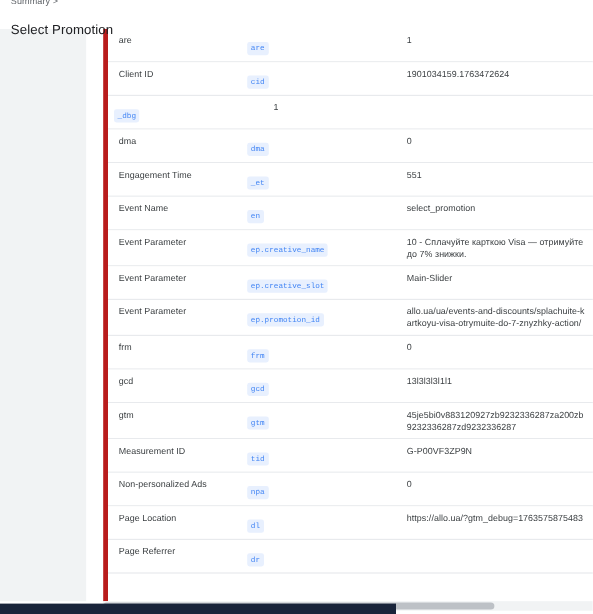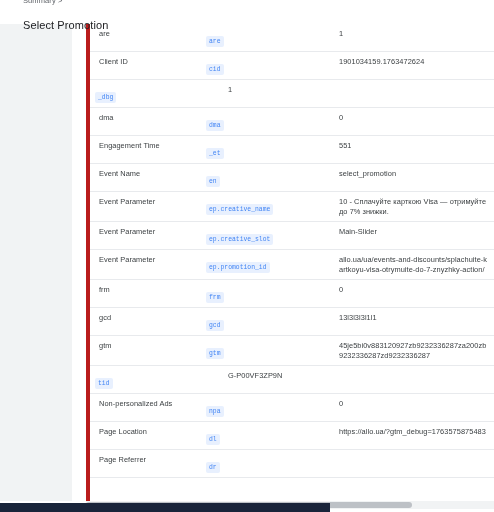--- a/index.html
+++ b/index.html
@@ -6,21 +6,21 @@
   html, body {
     width: 494px; height: 512px;
     background: #ffffff;
     font-family: "Liberation Sans", sans-serif;
     overflow: hidden;
   }
   #app { position: relative; width: 494px; height: 512px; background: #ffffff; }
 
   
   .header { position: absolute; left: 0; top: 0; width: 494px; height: 24px;
-            background: #ffffff; padding-left: 23px; z-index: 4; }
+            background: #ffffff; padding-left: 9px; z-index: 4; }
   .breadcrumb { font-size: 7.5px; color: #5f6368; line-height: 8px;
                 margin-top: -3px; white-space: nowrap; letter-spacing: .1px; }
   .page-title { font-size: 11px; color: #202124; line-height: 14px;
                 margin-top: 13px; white-space: nowrap; letter-spacing: .1px; }
 
   
   .left-rail { position: absolute; left: 0; top: 24px; width: 72px; height: 477px;
                background: #f1f3f4; }
   .mid-gap { position: absolute; left: 72px; top: 24px; width: 14px; height: 477px;
              background: #ffffff; }
@@ -126,20 +126,21 @@
           <div class="c-name">gcd</div>
           <div class="c-param"><span class="chip">gcd</span></div>
           <div class="c-val">13l3l3l3l1l1</div>
         </div>
         <div class="row tall">
           <div class="c-name">gtm</div>
           <div class="c-param"><span class="chip">gtm</span></div>
           <div class="c-val">45je5bi0v883120927zb9232336287za200zb9232336287zd9232336287</div>
         </div>
         <div class="row">
+          <div class="c-name">Measurement ID</div>
           <div class="c-param"><span class="chip">tid</span></div>
           <div class="c-val">G-P00VF3ZP9N</div>
         </div>
         <div class="row">
           <div class="c-name">Non-personalized Ads</div>
           <div class="c-param"><span class="chip">npa</span></div>
           <div class="c-val">0</div>
         </div>
         <div class="row">
           <div class="c-name">Page Location</div>

